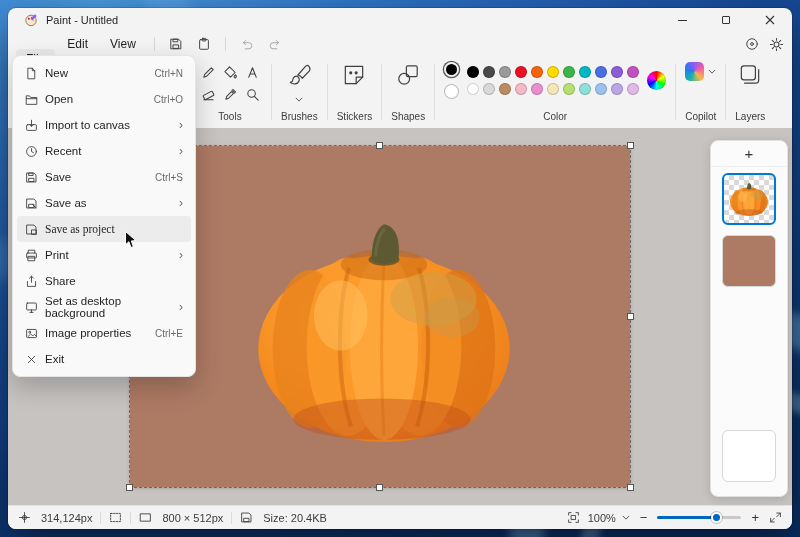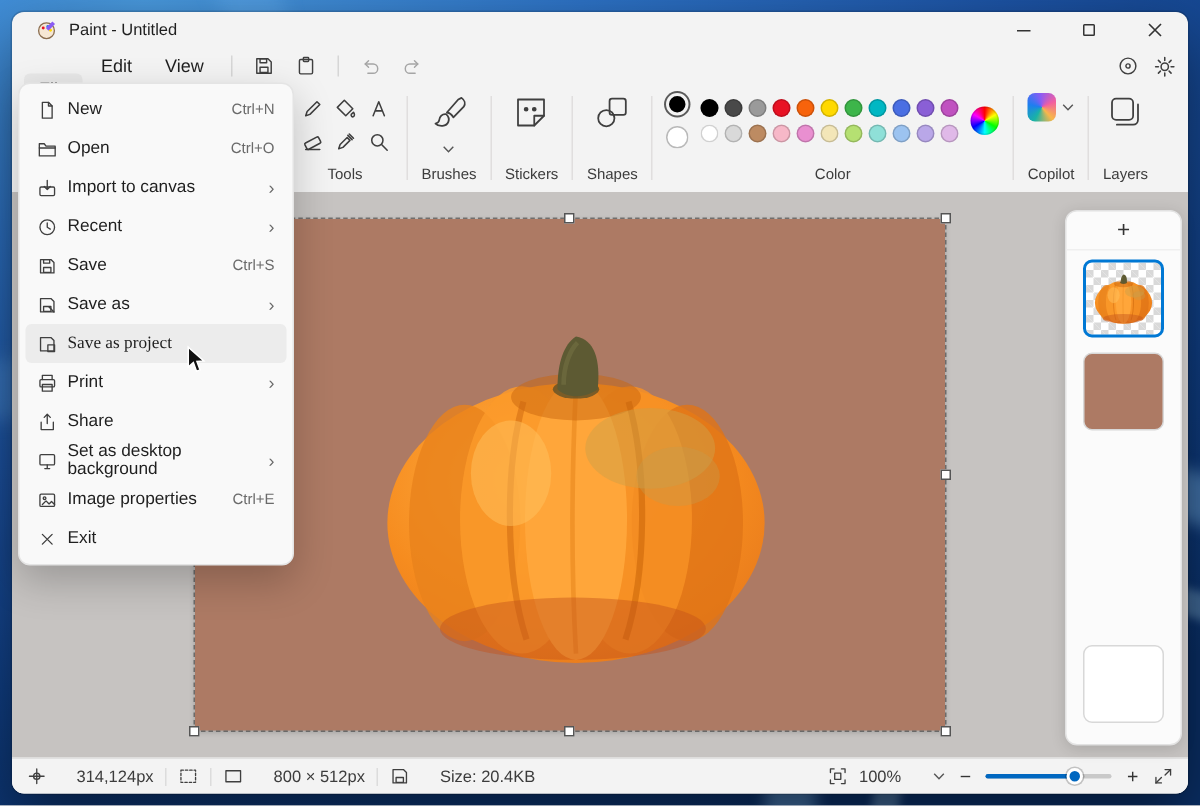--- a/index.html
+++ b/index.html
@@ -83,30 +83,30 @@
     background-size:10px 10px; background-position:0 0,5px 5px; }
   .thumb-selected { border:2px solid #0078d4; }
   .thumb-1 { top:32px; }
   .thumb-2 { top:94px; }
   .thumb-bottom { bottom:14px; background:#fff; }
 
   
   .statusbar { position:absolute; left:0; right:0; bottom:0; height:24px; background:#f3f3f3;
     border-top:1px solid #e1e1e1; border-radius:0 0 8px 8px; display:flex; align-items:center;
     padding:0 10px; font-size:11px; color:#3c3c3c; gap:8px; }
-  .sb-item { display:flex; align-items:center; gap:20px; }
+  .sb-item { display:flex; align-items:center; gap:10px; }
   .sb-item svg { width:13px; height:13px; }
   .sb-div { width:1px; height:12px; background:#dcdcdc; }
   .sb-spacer { flex:1; }
   .zoom-glyph { font-size:13px; color:#333; padding:0 2px; }
   .zoom-slider { position:relative; width:84px; height:3px; background:#c9c9c9; border-radius:2px; }
   .zoom-fill { position:absolute; left:0; top:0; bottom:0; width:70%; background:#0067c0; border-radius:2px; }
   .zoom-thumb { position:absolute; left:70%; top:50%; width:11px; height:11px; margin:-5.5px 0 0 -5.5px;
     background:#0067c0; border:2px solid #fff; border-radius:50%; box-shadow:0 0 0 1px rgba(0,0,0,.2); }
-  .zoom-label-row { display:flex; align-items:center; gap:21px; }
+  .zoom-label-row { display:flex; align-items:center; gap:6px; }
 
   
   .file-menu { position:absolute; left:4px; top:47px; width:184px; background:#f9f9f9;
     border:1px solid #e4e4e4; border-radius:8px; box-shadow:0 10px 26px rgba(0,0,0,.22);
     padding:4px; z-index:40; }
   .menu-item { height:26px; display:flex; align-items:center; padding:0 8px; border-radius:4px;
     font-size:11.5px; color:#1f1f1f; }
   .menu-item.hl { background:#ececec;font-family:Liberation Serif, serif; }
   .mi-icon { width:20px; display:flex; align-items:center; }
   .mi-icon svg { width:13px; height:13px; }

